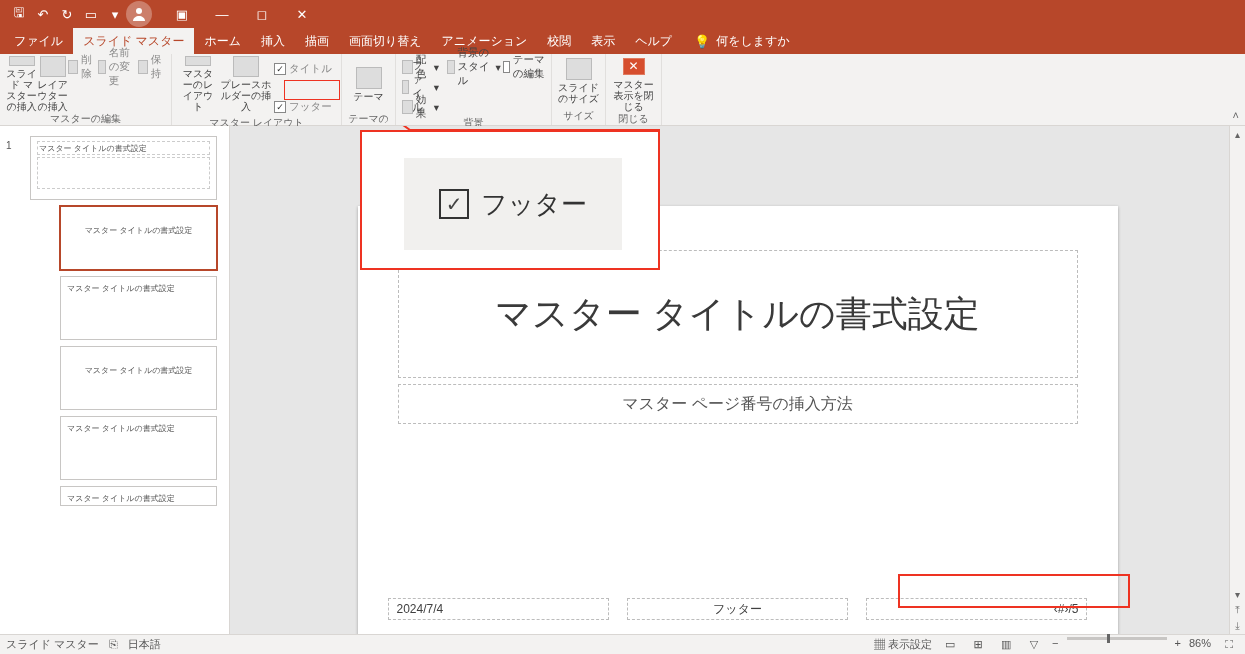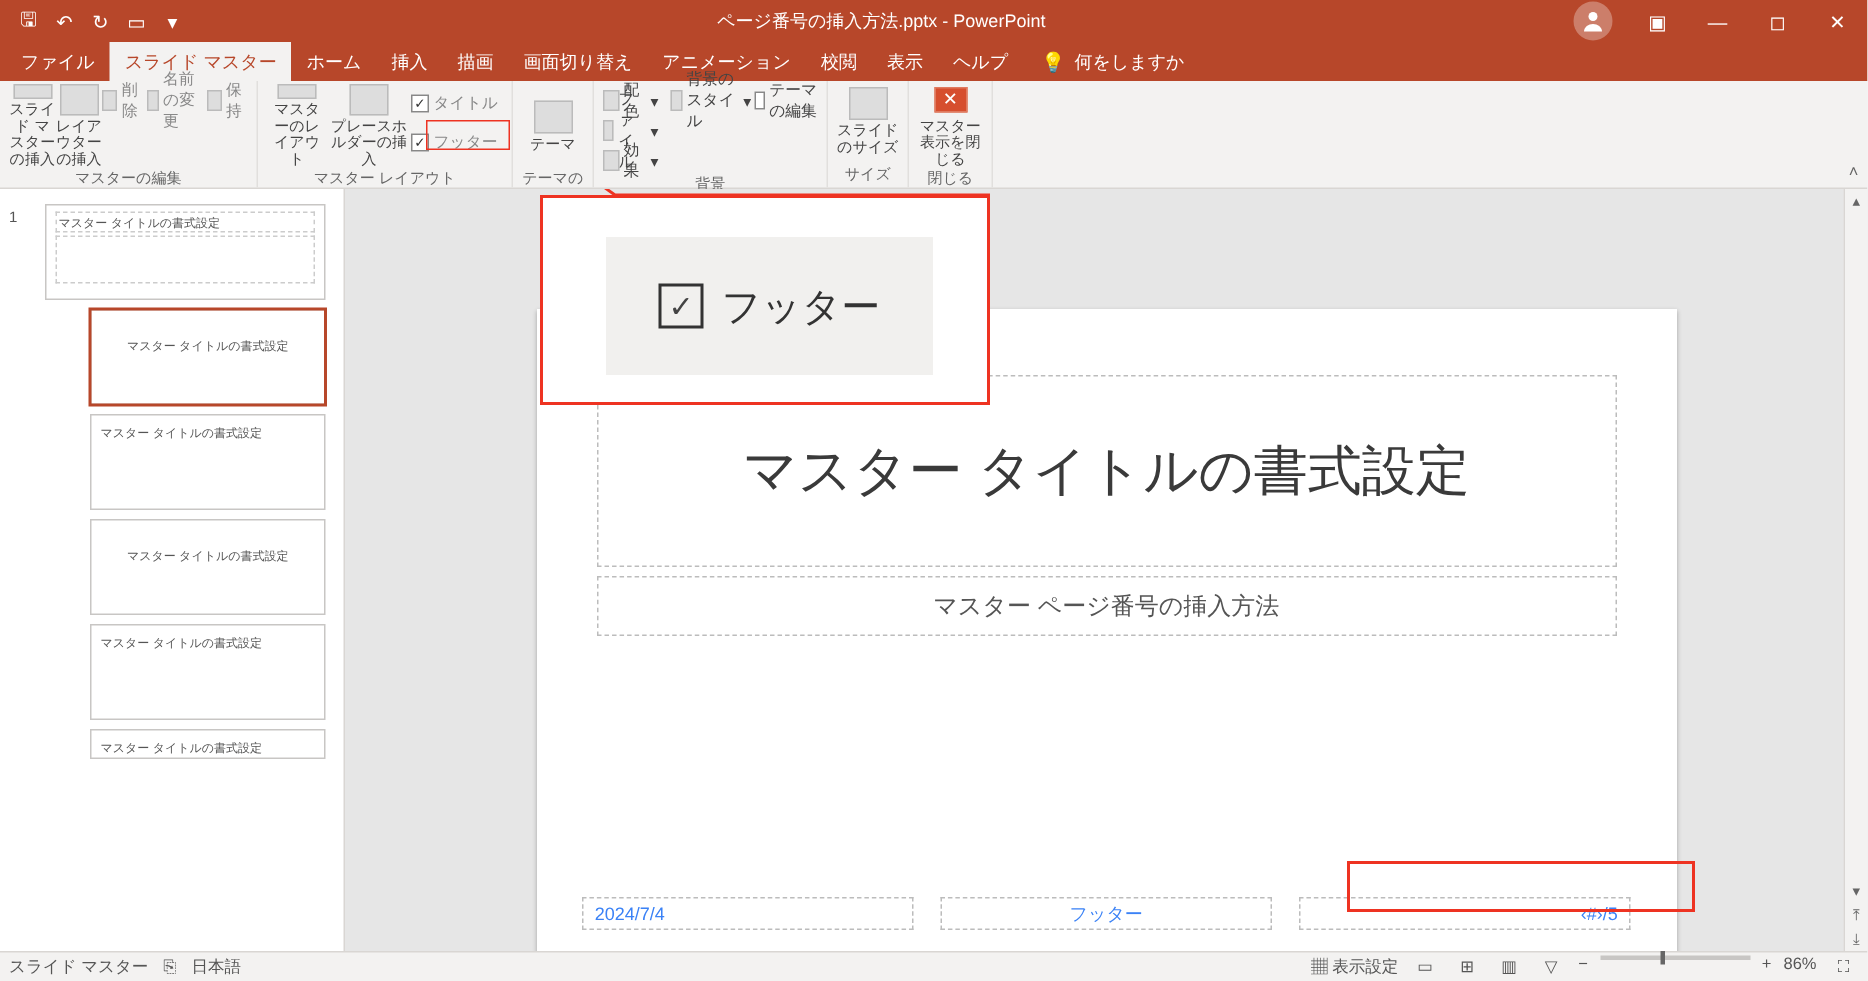--- a/index.html
+++ b/index.html
@@ -47,21 +47,21 @@
 .thumbs .thumb .box { border:1px dashed #ccc; position:absolute; left:6px; right:6px; }
 
 .canvas-area { flex:1; position:relative; display:flex; align-items:flex-start; justify-content:center; overflow:hidden; }
 .vscroll { position:absolute; right:0; top:0; bottom:0; width:16px; background:#f3f2f1; border-left:1px solid #d9d6d3; display:flex; flex-direction:column; align-items:center; justify-content:space-between; font-size:10px; color:#666; }
 .vscroll .arrow { height:16px; width:100%; display:flex; align-items:center; justify-content:center; cursor:pointer; }
 
 .slide { margin-top:80px; width:760px; height:430px; background:#fff; box-shadow:0 1px 3px rgba(0,0,0,0.3); position:relative; }
 .slide .title-ph { position:absolute; left:40px; right:40px; top:44px; height:128px; border:1px dashed #bcbcbc; display:flex; align-items:center; justify-content:center; text-align:center; font-size:36px; color:#3a3a3a; font-weight:300; line-height:1.15; padding:0 10px; }
 .slide .sub-ph { position:absolute; left:40px; right:40px; top:178px; height:40px; border:1px dashed #bcbcbc; display:flex; align-items:center; justify-content:center; font-size:16px; color:#555; }
 .slide .footer-row { position:absolute; left:30px; right:30px; bottom:16px; display:flex; gap:18px; }
-.slide .fbox { flex:1; border:1px dashed #bcbcbc; height:22px; font-size:12px; color:#3b82f6; display:flex; align-items:center; padding:0 8px; }
+.slide .fbox { flex:1; border:1px dashed #bcbcbc; height:22px; font-size:12px; color:#404040; display:flex; align-items:center; padding:0 8px; }
 .slide .fbox.date { justify-content:flex-start; }
 .slide .fbox.ftr { justify-content:center; }
 .slide .fbox.pg { justify-content:flex-end; }
 
 
 .callout-box { position:absolute; left:360px; top:0; width:300px; height:140px; border:2px solid #e32; background:#fff; z-index:10; }
 .callout-inner { position:absolute; left:42px; top:26px; width:218px; height:92px; background:#f1f0ee; display:flex; align-items:center; justify-content:center; gap:12px; }
 .callout-inner .bigck { width:30px; height:30px; border:2px solid #333; display:flex; align-items:center; justify-content:center; font-size:20px; }
 .callout-inner .bigck::after { content:"✓"; }
 .callout-inner .lbl { font-size:26px; color:#333; }
@@ -87,21 +87,20 @@
 <body>
 
 <div class="titlebar">
   <div class="qat">
     <div class="qbtn">🖫</div>
     <div class="qbtn">↶</div>
     <div class="qbtn">↻</div>
     <div class="qbtn">▭</div>
     <div class="qbtn">▾</div>
   </div>
-  <div class="doc-title">ページ番号の挿入方法.pptx  -  PowerPoint</div>
   <div class="winbtns">
     <div class="avatar">
       <svg width="16" height="16" viewBox="0 0 16 16">
           <circle cx="8" cy="5" r="3" fill="#fff"></circle>
           <path d="M2 15c0-3 3-5 6-5s6 2 6 5" fill="#fff"></path>
         </svg>
     </div>
     <div class="wbtn">▣</div>
     <div class="wbtn">—</div>
     <div class="wbtn">◻</div>
@@ -159,21 +158,21 @@
   <div class="rgroup" style="width:170px; position:relative;">
     <div class="row">
       <div class="bigbtn" style="width:40px;">
         <div class="ico"></div>
         <span>マスターのレイアウト</span>
       </div>
       <div class="bigbtn" style="width:56px;">
         <div class="ico"></div>
         <span>プレースホルダーの挿入</span>
       </div>
-      <div style="display:flex; flex-direction:column; gap:8px; padding-top:4px;">
+      <div style="display:flex; flex-direction:column; gap:20px; padding-top:4px;">
         <label class="smallitem">
             <span class="ck checked"></span>
             <span>タイトル</span>
           </label>
         <label class="smallitem">
             <span class="ck checked"></span>
             <span>フッター</span>
           </label>
       </div>
     </div>

